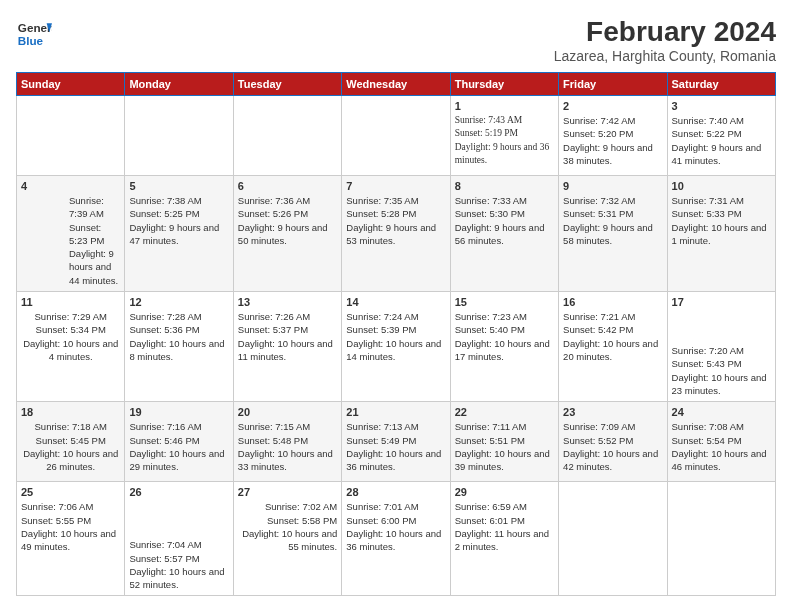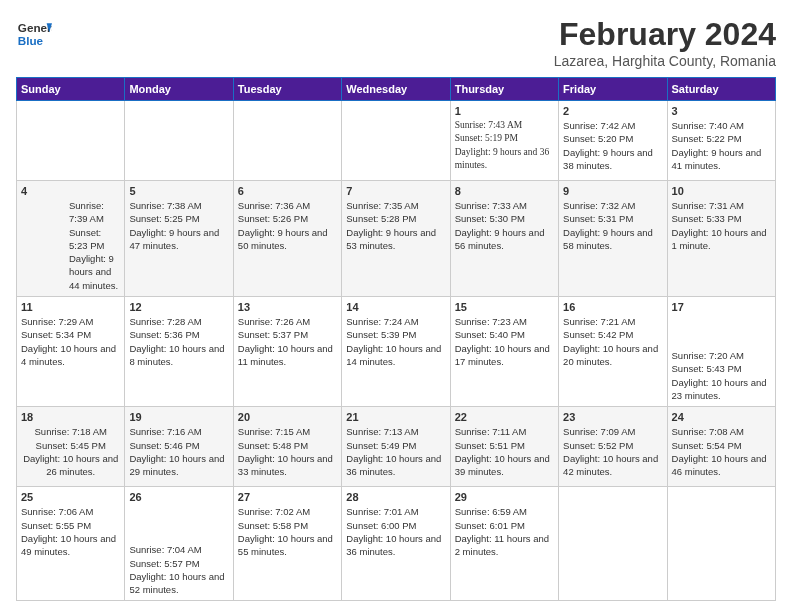--- a/index.html
+++ b/index.html
@@ -22,35 +22,35 @@
       gap: 4px;
     }
     .logo-icon {
       width: 36px;
       height: 36px;
     }
     .title-section {
       text-align: right;
     }
     .month-title {
-      font-size: 32px;
+      font-size: 28px;
       font-weight: bold;
       color: #333;
     }
     .location-title {
       font-size: 14px;
       color: #555;
     }
     table {
       width: 100%;
       border-collapse: collapse;
       font-size: 10px;
     }
     thead tr th {
-      background-color: #4c1d95;
+      background-color: #b91c1c;
       color: #fff;
       padding: 5px 4px;
       text-align: left;
       font-size: 11px;
       font-weight: bold;
       border: 1px solid #1a6fc4;
     }
     tbody tr td {
       border: 1px solid #ccc;
       vertical-align: top;
@@ -173,21 +173,21 @@
         <td>
           <div class="day-number">10</div>
           <div class="day-detail" style="white-space: pre-line;">Sunrise: 7:31 AM
 Sunset: 5:33 PM
 Daylight: 10 hours and 1 minute.</div>
         </td>
       </tr>
       <tr>
         <td>
           <div class="day-number">11</div>
-          <div class="day-detail" style="white-space: pre-line;">Sunrise: 7:29 AM
+          <div class="day-detail" style="white-space: pre-line; text-align: center;">Sunrise: 7:29 AM
 Sunset: 5:34 PM
 Daylight: 10 hours and 4 minutes.</div>
         </td>
         <td>
           <div class="day-number">12</div>
           <div class="day-detail" style="white-space: pre-line;">Sunrise: 7:28 AM
 Sunset: 5:36 PM
 Daylight: 10 hours and 8 minutes.</div>
         </td>
         <td>
@@ -273,21 +273,21 @@
 Daylight: 10 hours and 49 minutes.</div>
         </td>
         <td>
           <div class="day-number">26</div>
           <div class="day-detail" style="white-space: pre-line; margin-top: 40px;">Sunrise: 7:04 AM
 Sunset: 5:57 PM
 Daylight: 10 hours and 52 minutes.</div>
         </td>
         <td>
           <div class="day-number">27</div>
-          <div class="day-detail" style="white-space: pre-line;">Sunrise: 7:02 AM
+          <div class="day-detail" style="white-space: pre-line; text-align: right;">Sunrise: 7:02 AM
 Sunset: 5:58 PM
 Daylight: 10 hours and 55 minutes.</div>
         </td>
         <td>
           <div class="day-number">28</div>
           <div class="day-detail" style="white-space: pre-line;">Sunrise: 7:01 AM
 Sunset: 6:00 PM
 Daylight: 10 hours and 36 minutes.</div>
         </td>
         <td>

